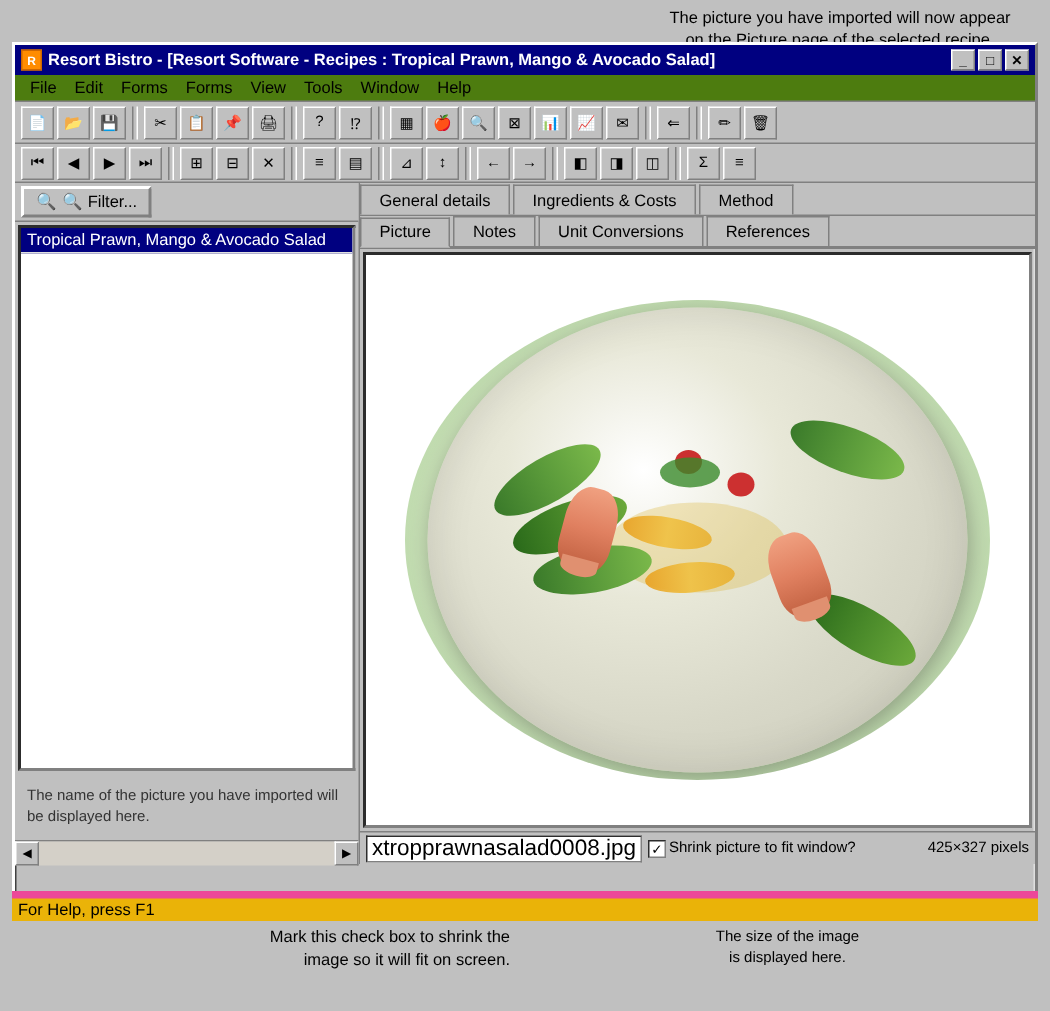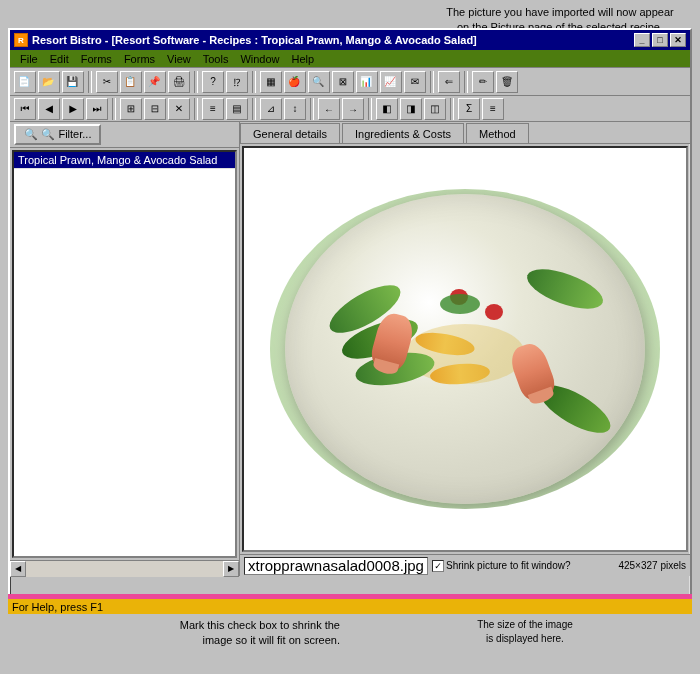--- a/index.html
+++ b/index.html
@@ -599,20 +599,23 @@
           <button class="filter-btn">
             <span>🔍</span>
             <span>🔍 Filter...</span>
           </button>
         </div>
         <div class="list-area">
           <div class="list-item selected">
             <span>Tropical Prawn, Mango &amp; Avocado Salad</span>
           </div>
         </div>
+        <div class="note-box">
+          <span>The name of the picture you have imported will be displayed here.</span>
+        </div>
         <div class="hscroll">
           <div class="scroll-btn">◀</div>
           <div class="scroll-track"></div>
           <div class="scroll-btn">▶</div>
         </div>
       </div>
 
       <div class="right-panel">
 
         <div class="tabs-row1">
@@ -620,20 +623,34 @@
             <span>General details</span>
           </div>
           <div class="tab">
             <span>Ingredients &amp; Costs</span>
           </div>
           <div class="tab">
             <span>Method</span>
           </div>
         </div>
 
+        <div class="tabs-row2">
+          <div class="tab active">
+            <span>Picture</span>
+          </div>
+          <div class="tab">
+            <span>Notes</span>
+          </div>
+          <div class="tab">
+            <span>Unit Conversions</span>
+          </div>
+          <div class="tab">
+            <span>References</span>
+          </div>
+        </div>
 
         <div class="picture-area">
 
           <div class="food-image">
             <div class="plate">
               <div class="sauce"></div>
               <div class="avocado avocado1"></div>
               <div class="avocado avocado2"></div>
               <div class="avocado avocado3"></div>
               <div class="avocado avocado4"></div>

